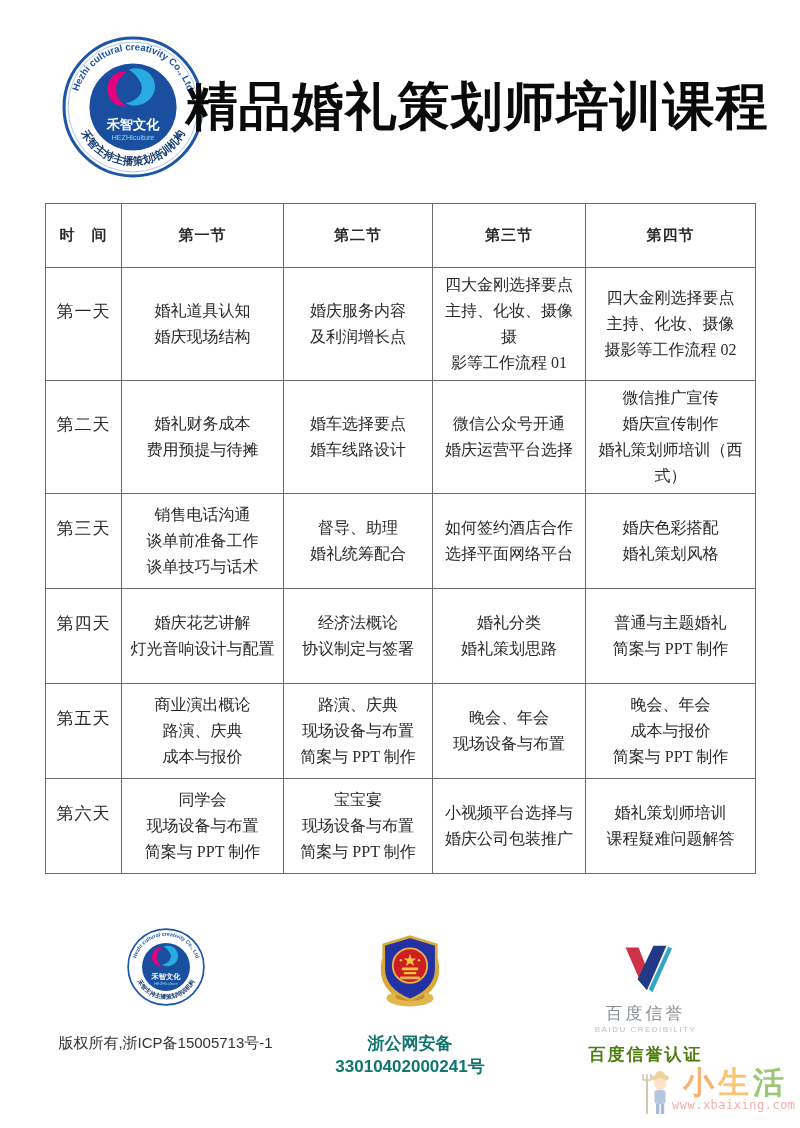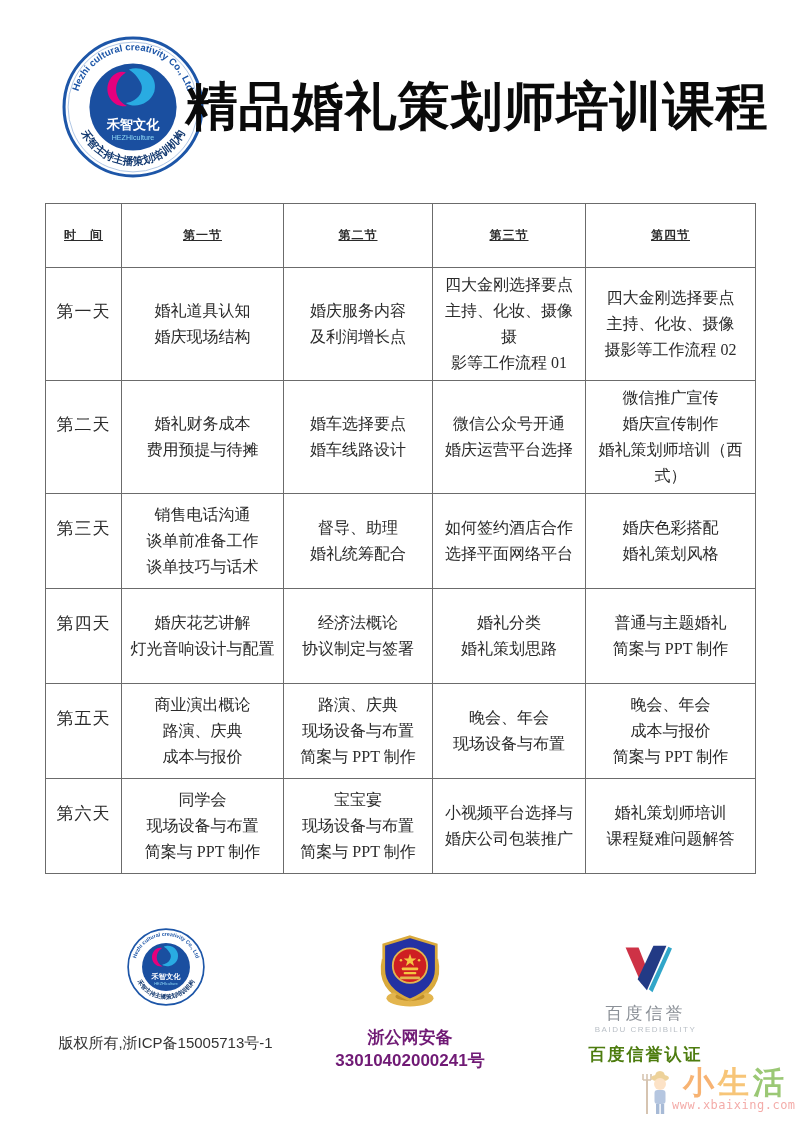--- a/index.html
+++ b/index.html
@@ -25,40 +25,40 @@
     position: absolute; left: 45px; top: 203px; width: 710px;
     border-collapse: collapse; table-layout: fixed;
     font-size: 16px; color: #2a2a2a;
   }
   .course-table th, .course-table td {
     border: 1px solid #6b6b6b;
     text-align: center; vertical-align: middle;
     padding: 4px 6px;
   }
   .course-table thead th {
-    height: 64px; font-weight: 600; font-size: 12px; letter-spacing: 1px; text-decoration: underline;
+    height: 64px; font-weight: 600; font-size: 15px; letter-spacing: 1px;
   }
   .course-table tbody td { height: 95px; }
   .day-cell { font-size: 17px; letter-spacing: 1px; }
   .day-cell .day-inner { position: relative; top: -13px; }
   .content-cell .line { line-height: 26px; }
 
   
   .footer-block { position: absolute; text-align: center; }
   .footer-left  { left: 58px;  top: 928px; width: 215px; }
   .footer-mid   { left: 300px; top: 924px; width: 220px; }
   .footer-right { left: 558px; top: 942px; width: 175px; }
 
   .footer-left .caption {
     margin-top: 24px; font-family: "Liberation Sans", "DejaVu Sans", sans-serif;
     font-size: 15px; color: #333;
   }
   .footer-mid .caption {
-    margin-top: 12px; font-family: "Liberation Sans", "DejaVu Sans", sans-serif;
-    font-size: 17px; font-weight: bold; color: #701a75;
+    margin-top: 18px; font-family: "Liberation Sans", "DejaVu Sans", sans-serif;
+    font-size: 17px; font-weight: bold; color: #0f766e;
   }
   .baidu-cn { margin-top: 4px; font-family: "Liberation Sans", sans-serif;
     font-size: 17px; color: #8b9097; letter-spacing: 3px; }
   .baidu-en { font-family: "Liberation Sans", sans-serif;
     font-size: 8px; color: #b9bfc6; letter-spacing: 1.5px; }
   .baidu-caption { margin-top: 9px; font-family: "Liberation Sans", sans-serif;
     font-size: 17px; font-weight: bold; color: #4d7c0f; letter-spacing: 2px; }
 
   
   .watermark {

